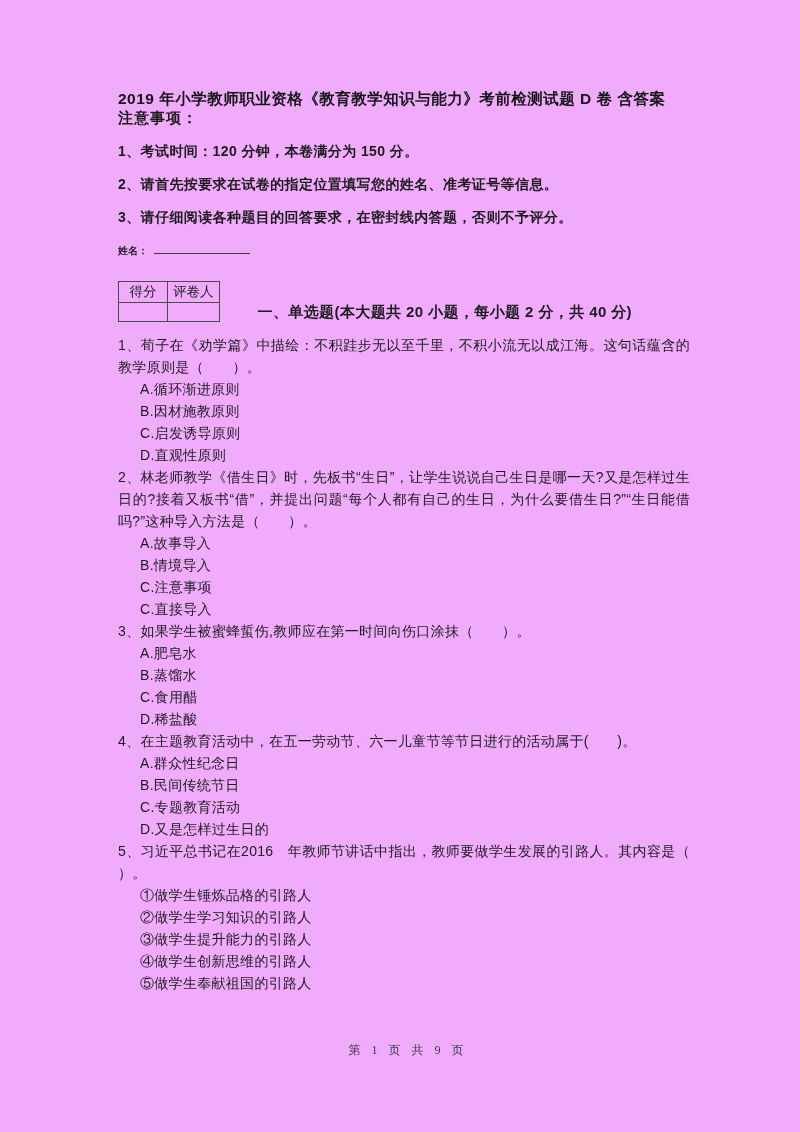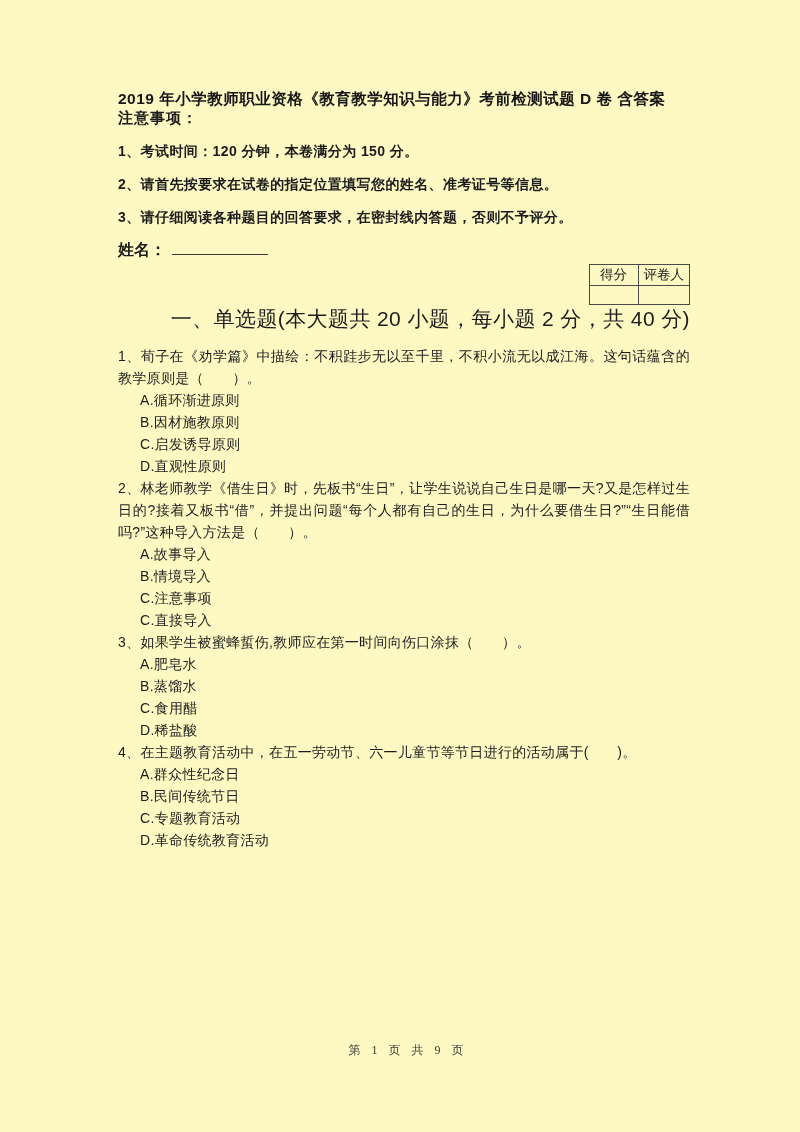--- a/index.html
+++ b/index.html
@@ -3,21 +3,21 @@
 <meta charset="utf-8">
 <style>
   html, body {
     margin: 0;
     padding: 0;
     background: #ffffff;
   }
   .page {
     width: 800px;
     height: 1132px;
-    background: #fef9c3;
+    background: #f0abfc;
     position: relative;
     overflow: hidden;
     font-family: "Liberation Sans", sans-serif;
     color: #1c1c1c;
   }
   .content {
     position: absolute;
     left: 118px;
     top: 0;
     width: 572px;
@@ -37,56 +37,55 @@
   }
   .notice-item {
     margin-top: 13px;
     font-size: 14px;
     line-height: 20px;
     letter-spacing: 0.4px;
     font-weight: bold;
   }
   .fill-line {
     margin-top: 13px;
-    font-size: 16px;
+    font-size: 10px;
     font-weight: bold;
     line-height: 20px;
   }
   .blank-line {
     display: inline-block;
     width: 96px;
     height: 13px;
     border-bottom: 1.5px solid #3a3a3a;
     margin-left: 6px;
     vertical-align: baseline;
   }
   .score-row {
     display: flex;
     align-items: flex-end;
-    margin-top: 4px;
-    flex-direction: column;
+    margin-top: 20px;
   }
   table.score-table {
     border-collapse: collapse;
     font-size: 13.5px;
   }
   table.score-table td {
     border: 1px solid #4a4a4a;
     padding: 0 5px;
     height: 20px;
     min-width: 38px;
     text-align: center;
     color: #222222;
   }
   table.score-table tr.empty-row td {
     height: 18px;
   }
   .section-heading {
-    font-size: 21px;
-    font-weight: normal;
+    font-size: 15px;
+    font-weight: bold;
     margin-left: 38px;
     margin-bottom: 0px;
     letter-spacing: 0.4px;
     white-space: nowrap;
   }
   .questions {
     margin-top: 12px;
   }
   .q-stem {
     font-size: 14px;
@@ -169,21 +168,29 @@
         <div class="q-option">B.蒸馏水</div>
         <div class="q-option">C.食用醋</div>
         <div class="q-option">D.稀盐酸</div>
       </div>
 
       <div class="question">
         <div class="q-stem">4、在主题教育活动中，在五一劳动节、六一儿童节等节日进行的活动属于(　　)。</div>
         <div class="q-option">A.群众性纪念日</div>
         <div class="q-option">B.民间传统节日</div>
         <div class="q-option">C.专题教育活动</div>
-        <div class="q-option">D.革命传统教育活动</div>
+        <div class="q-option">D.又是怎样过生日的</div>
       </div>
 
+      <div class="question">
+        <div class="q-stem">5、习近平总书记在2016　年教师节讲话中指出，教师要做学生发展的引路人。其内容是（ ）。</div>
+        <div class="q-option">①做学生锤炼品格的引路人</div>
+        <div class="q-option">②做学生学习知识的引路人</div>
+        <div class="q-option">③做学生提升能力的引路人</div>
+        <div class="q-option">④做学生创新思维的引路人</div>
+        <div class="q-option">⑤做学生奉献祖国的引路人</div>
+      </div>
 
     </div>
   </div>
 
   <div class="footer">第 1 页 共 9 页</div>
 </div>
 
 </body></html>

